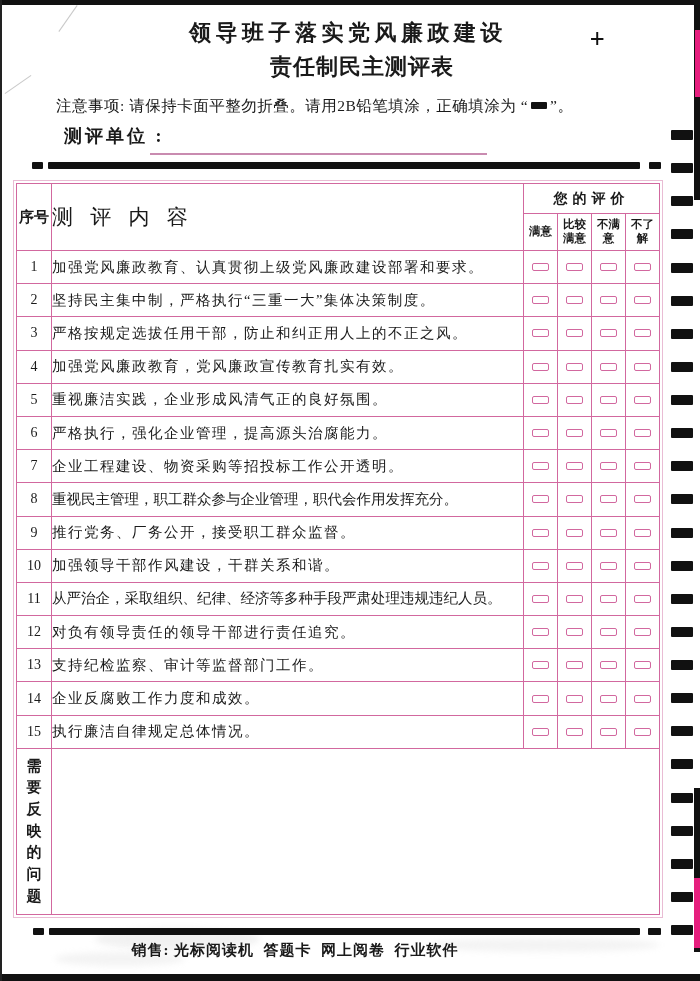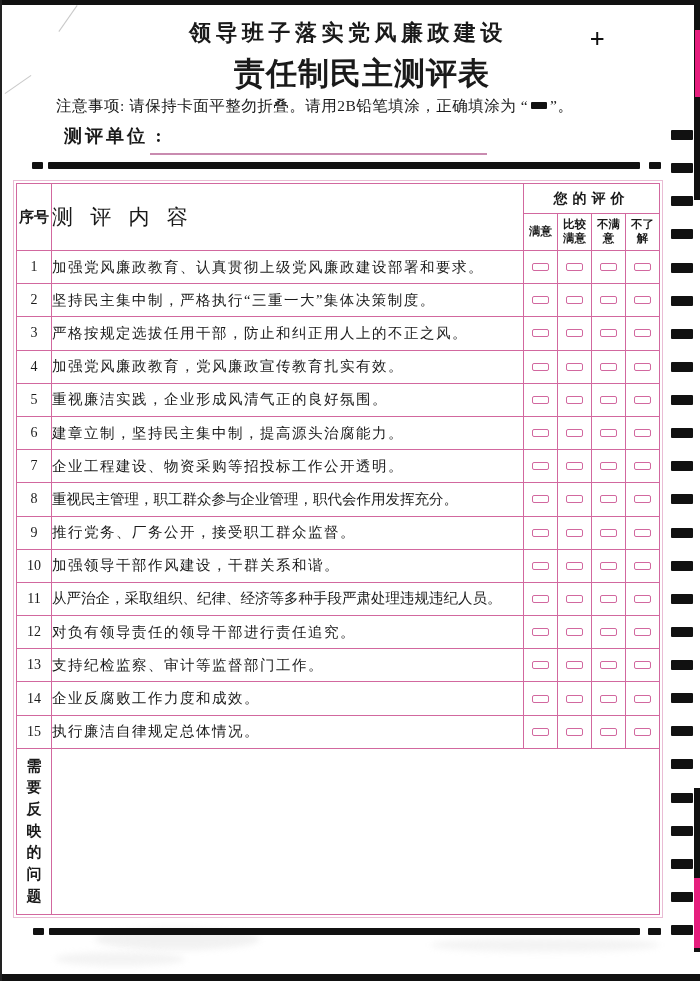--- a/index.html
+++ b/index.html
@@ -27,21 +27,21 @@
   .scratch{position:absolute;width:32px;height:1px;background:#9a9a9a;opacity:.55;}
   .scratch1{left:52px;top:18px;transform:rotate(-55deg);}
   .scratch2{left:2px;top:84px;transform:rotate(-35deg);}
   .smudge{position:absolute;background:#d9d9d9;border-radius:50%;filter:blur(3px);}
   .smudge1{left:95px;top:928px;width:165px;height:22px;opacity:.35;}
   .smudge2{left:430px;top:938px;width:230px;height:14px;opacity:.3;}
   .smudge3{left:55px;top:952px;width:130px;height:14px;opacity:.3;}
   
   .title{position:absolute;left:0;top:16px;width:696px;text-align:center;font-weight:bold;line-height:1.55;}
   .title .t1{font-size:22px;letter-spacing:4.5px;}
-  .title .t2{font-size:31px;letter-spacing:1px;margin-left:28px;}
+  .title .t2{font-size:22px;letter-spacing:1px;margin-left:28px;}
   .plus{position:absolute;left:590px;top:24px;font-size:24px;font-weight:400;color:#111;
         font-family:"DejaVu Sans Mono",monospace;}
   .notice{position:absolute;left:44px;top:96px;width:620px;font-size:15.5px;letter-spacing:.5px;margin-left:12px;}
   .fillmark{display:inline-block;width:16px;height:7px;background:#111;vertical-align:middle;
             margin:0 3px 3px 3px;border-radius:1px;}
   .unit-label{position:absolute;left:44px;top:124px;font-size:18px;font-weight:bold;letter-spacing:3px;margin-left:20px;}
   .unit-line{position:absolute;left:150px;top:153px;width:337px;height:2px;background:#c98bb0;}
   
   .bar{position:absolute;background:var(--ink);height:7px;border-radius:1px;}
   
@@ -209,21 +209,21 @@
           </td>
           <td class="c-opt">
             <span class="bubble"></span>
           </td>
           <td class="c-opt">
             <span class="bubble"></span>
           </td>
         </tr>
         <tr class="t-row">
           <td class="c-no">6</td>
-          <td class="c-text">建章立制，坚持民主集中制，提高源头治腐能力。</td>
+          <td class="c-text">严格执行，强化企业管理，提高源头治腐能力。</td>
           <td class="c-opt">
             <span class="bubble"></span>
           </td>
           <td class="c-opt">
             <span class="bubble"></span>
           </td>
           <td class="c-opt">
             <span class="bubble"></span>
           </td>
           <td class="c-opt">
@@ -388,20 +388,21 @@
           </td>
           <td class="c-comment" colspan="5"></td>
         </tr>
       </tbody>
   </table>
 
   <div class="bar" style="left:33px;top:928px;width:11px;"></div>
   <div class="bar" style="left:49px;top:928px;width:591px;"></div>
   <div class="bar" style="left:648px;top:928px;width:13px;"></div>
 
+  <div class="footer">销售: 光标阅读机  答题卡  网上阅卷  行业软件</div>
 
   <div id="tmarks">
       <div class="tmark" style="top: 130px;"></div>
       <div class="tmark" style="top: 163.125px;"></div>
       <div class="tmark" style="top: 196.25px;"></div>
       <div class="tmark" style="top: 229.375px;"></div>
       <div class="tmark" style="top: 262.5px;"></div>
       <div class="tmark" style="top: 295.625px;"></div>
       <div class="tmark" style="top: 328.75px;"></div>
       <div class="tmark" style="top: 361.875px;"></div>

